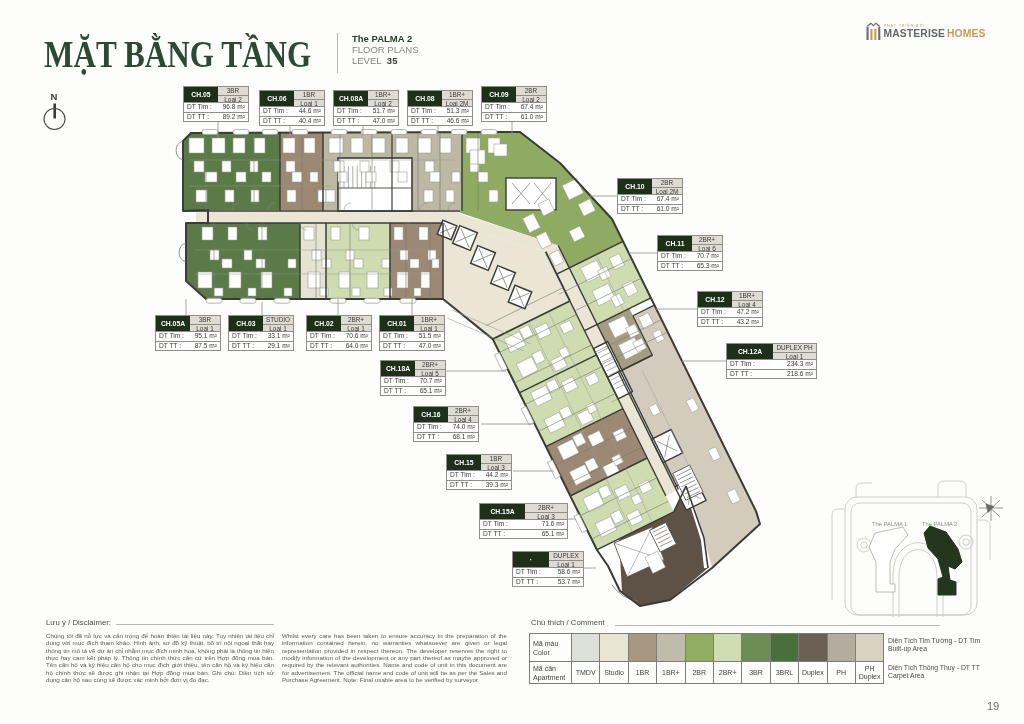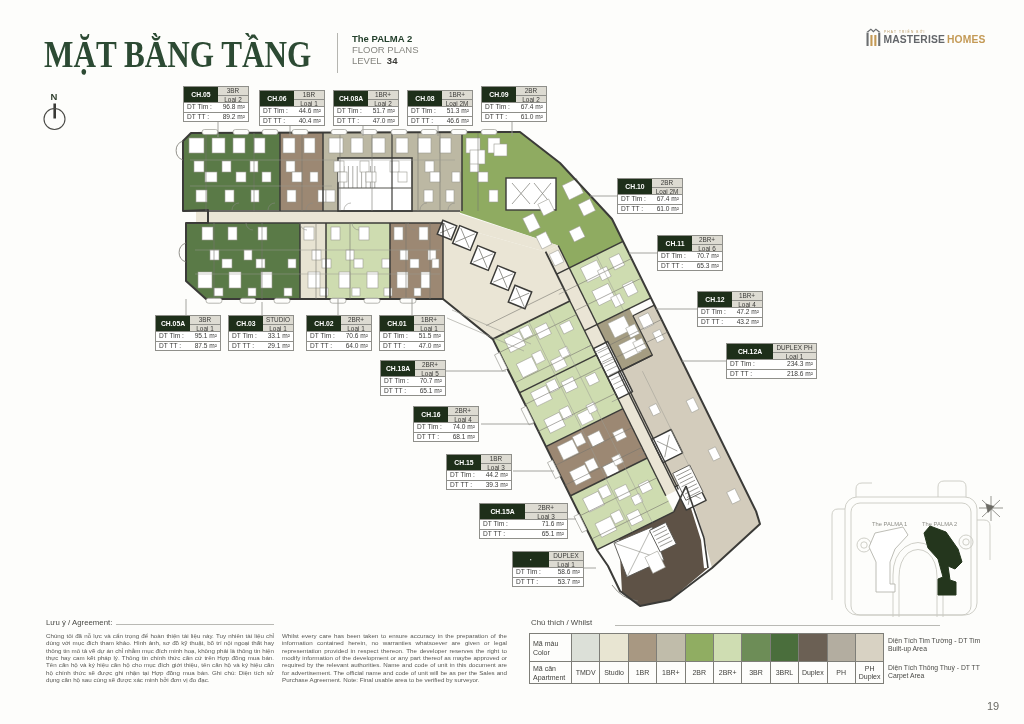--- a/index.html
+++ b/index.html
@@ -12,24 +12,24 @@
 </style></head>
 <body>
 
 <div style="position:absolute;left:44px;top:32px;font-family:'Liberation Serif',serif;font-weight:bold;font-size:38px;letter-spacing:0px;color:#2c4a33;transform:scale(0.82,1.0);transform-origin:left top;white-space:nowrap">MẶT BẰNG TẦNG</div>
 
 <div style="position:absolute;left:337px;top:33px;width:1px;height:40px;background:#b5b5b0"></div>
 
 <div style="position:absolute;left:352px;top:34px;font-size:9.5px;line-height:10.8px">
 <div style="font-weight:bold;color:#24402c">The PALMA 2</div>
 <div style="color:#85857f">FLOOR PLANS</div>
-<div style="color:#85857f">LEVEL&nbsp; <b style="color:#3a3a36">34</b></div>
-</div>
-
-<div style="position:absolute;left:866px;top:28px">
+<div style="color:#85857f">LEVEL&nbsp; <b style="color:#3a3a36">35</b></div>
+</div>
+
+<div style="position:absolute;left:866px;top:22px">
 <svg width="125" height="20" viewBox="0 0 125 20">
 <g>
 <path d="M0.5,4.5 L0.5,18 L2.6,18 L2.6,4.5 Z" fill="#6b6e70"></path>
 <path d="M4.4,7 L4.4,18 L6.5,18 L6.5,7 Z" fill="#c49a56"></path>
 <path d="M8.3,7 L8.3,18 L10.4,18 L10.4,7 Z" fill="#c49a56"></path>
 <path d="M12.2,4.5 L12.2,18 L14.3,18 L14.3,4.5 Z" fill="#6b6e70"></path>
 <path d="M0.5,4 L4.9,0.5 L7.4,2.7 L9.9,0.5 L14.3,4 L12.2,4 L9.9,2.1 L7.4,4.5 L4.9,2.1 L2.6,4 Z" fill="#6b6e70"></path>
 </g>
 <text x="18" y="4.8" font-size="3.2" letter-spacing="1.15" fill="#b5945c" font-family="Liberation Sans">PHÁT TRIỂN BỞI</text>
 <text x="17.5" y="15.2" font-size="10.3" font-weight="bold" letter-spacing="0.15" fill="#63666a" font-family="Liberation Sans">MASTERISE<tspan fill="#c49a56" dx="2">HOMES</tspan></text>
@@ -808,28 +808,28 @@
  <div class="rr">
       <span class="k">DT Tim :</span>
       <span class="v">234.3 m²</span>
     </div>
  <div class="rr">
       <span class="k">DT TT :</span>
       <span class="v">218.6 m²</span>
     </div>
 </div>
 
-<div style="position:absolute;left:46px;top:618px;font-size:7.8px;color:#4a4a46">Lưu ý / Agreement:</div>
+<div style="position:absolute;left:46px;top:618px;font-size:7.8px;color:#4a4a46">Lưu ý / Disclaimer:</div>
 <div style="position:absolute;left:116px;top:624px;width:158px;height:1px;background:#b9b9b4"></div>
 
 <div style="position:absolute;left:46px;top:632px;width:228px;font-size:6.2px;line-height:7.35px;color:#585854;text-align:justify">Chúng tôi đã nỗ lực và cẩn trọng để hoàn thiện tài liệu này. Tuy nhiên tài liệu chỉ dùng với mục đích tham khảo. Hình ảnh, sơ đồ kỹ thuật, bố trí nội ngoại thất hay thông tin mô tả về dự án chỉ nhằm mục đích minh hoạ, không phải là thông tin hiện thực hay cam kết pháp lý. Thông tin chính thức căn cứ trên Hợp đồng mua bán. Tên căn hộ và ký hiệu căn hộ cho mục đích giới thiệu, tên căn hộ và ký hiệu căn hộ chính thức sẽ được ghi nhận tại Hợp đồng mua bán. Ghi chú: Diện tích sử dụng căn hộ sau cùng sẽ được xác minh bởi đơn vị đo đạc.</div>
 
 <div style="position:absolute;left:282px;top:632px;width:225px;font-size:6.2px;line-height:7.35px;color:#585854;text-align:justify">Whilst every care has been taken to ensure accuracy in the preparation of the information contained herein, no warranties whatsoever are given or legal representation provided in respect thereon. The developer reserves the right to modify information of the development or any part thereof as maybe approved or required by the relevant authorities. Name and code of unit in this document are for advertisement. The official name and code of unit will be as per the Sales and Purchase Agreement. Note: Final usable area to be verified by surveyor.</div>
 
-<div style="position:absolute;left:531px;top:618px;font-size:7.8px;color:#4a4a46">Chú thích / Whilst</div>
+<div style="position:absolute;left:531px;top:618px;font-size:7.8px;color:#4a4a46">Chú thích / Comment</div>
 <div style="position:absolute;left:615px;top:625px;width:325px;height:1px;background:#b9b9b4"></div>
 
 <div style="position:absolute;left:529px;top:633px">
 <table style="border-collapse:collapse;font-size:7px;color:#3f3f3b">
 <tbody>
         <tr>
 <td style="border:0.9px solid #7e7e78;width:42px;height:28px;padding-left:3px;line-height:9px">Mã màu<br>Color</td>
 <td style="border:0.9px solid #7e7e78;width:28.4px;background:#dce0d8"></td>
 <td style="border:0.9px solid #7e7e78;width:28.4px;background:#e8e5d2"></td>
 <td style="border:0.9px solid #7e7e78;width:28.4px;background:#a89882"></td>

